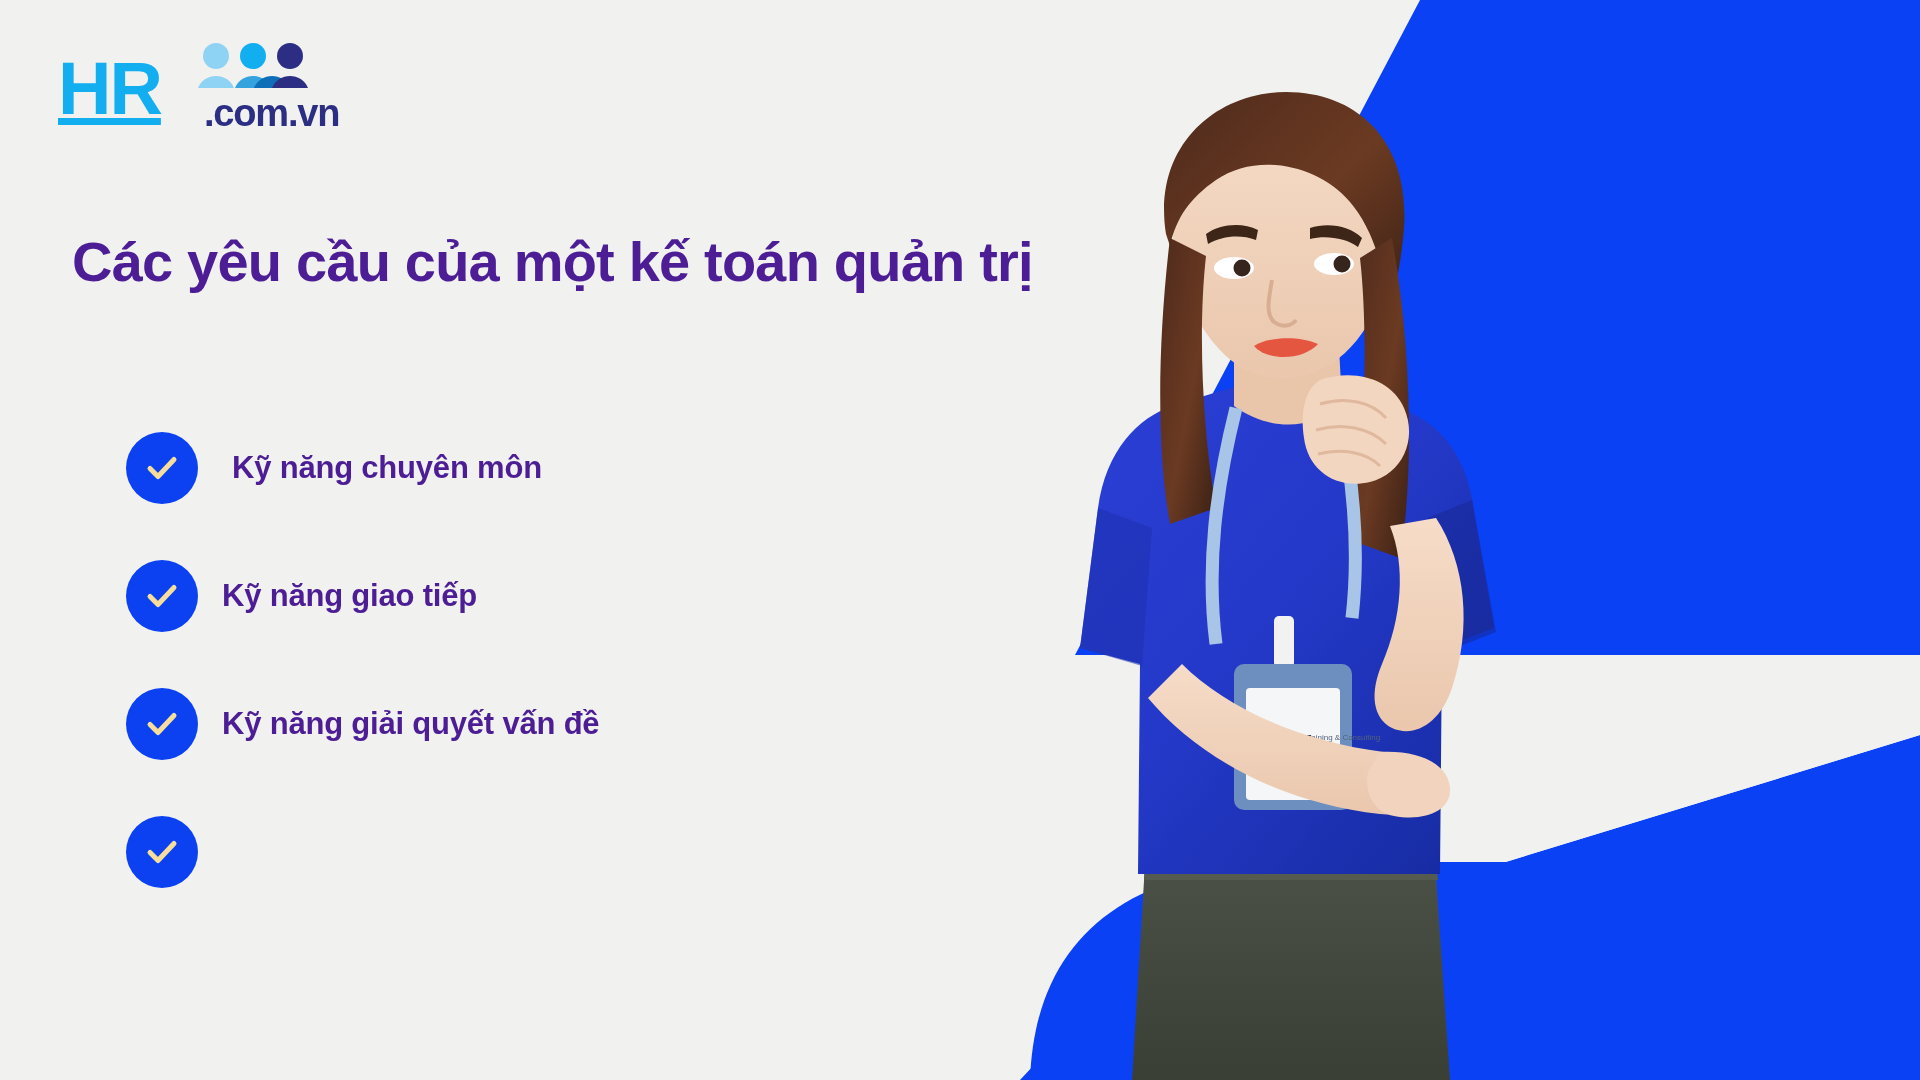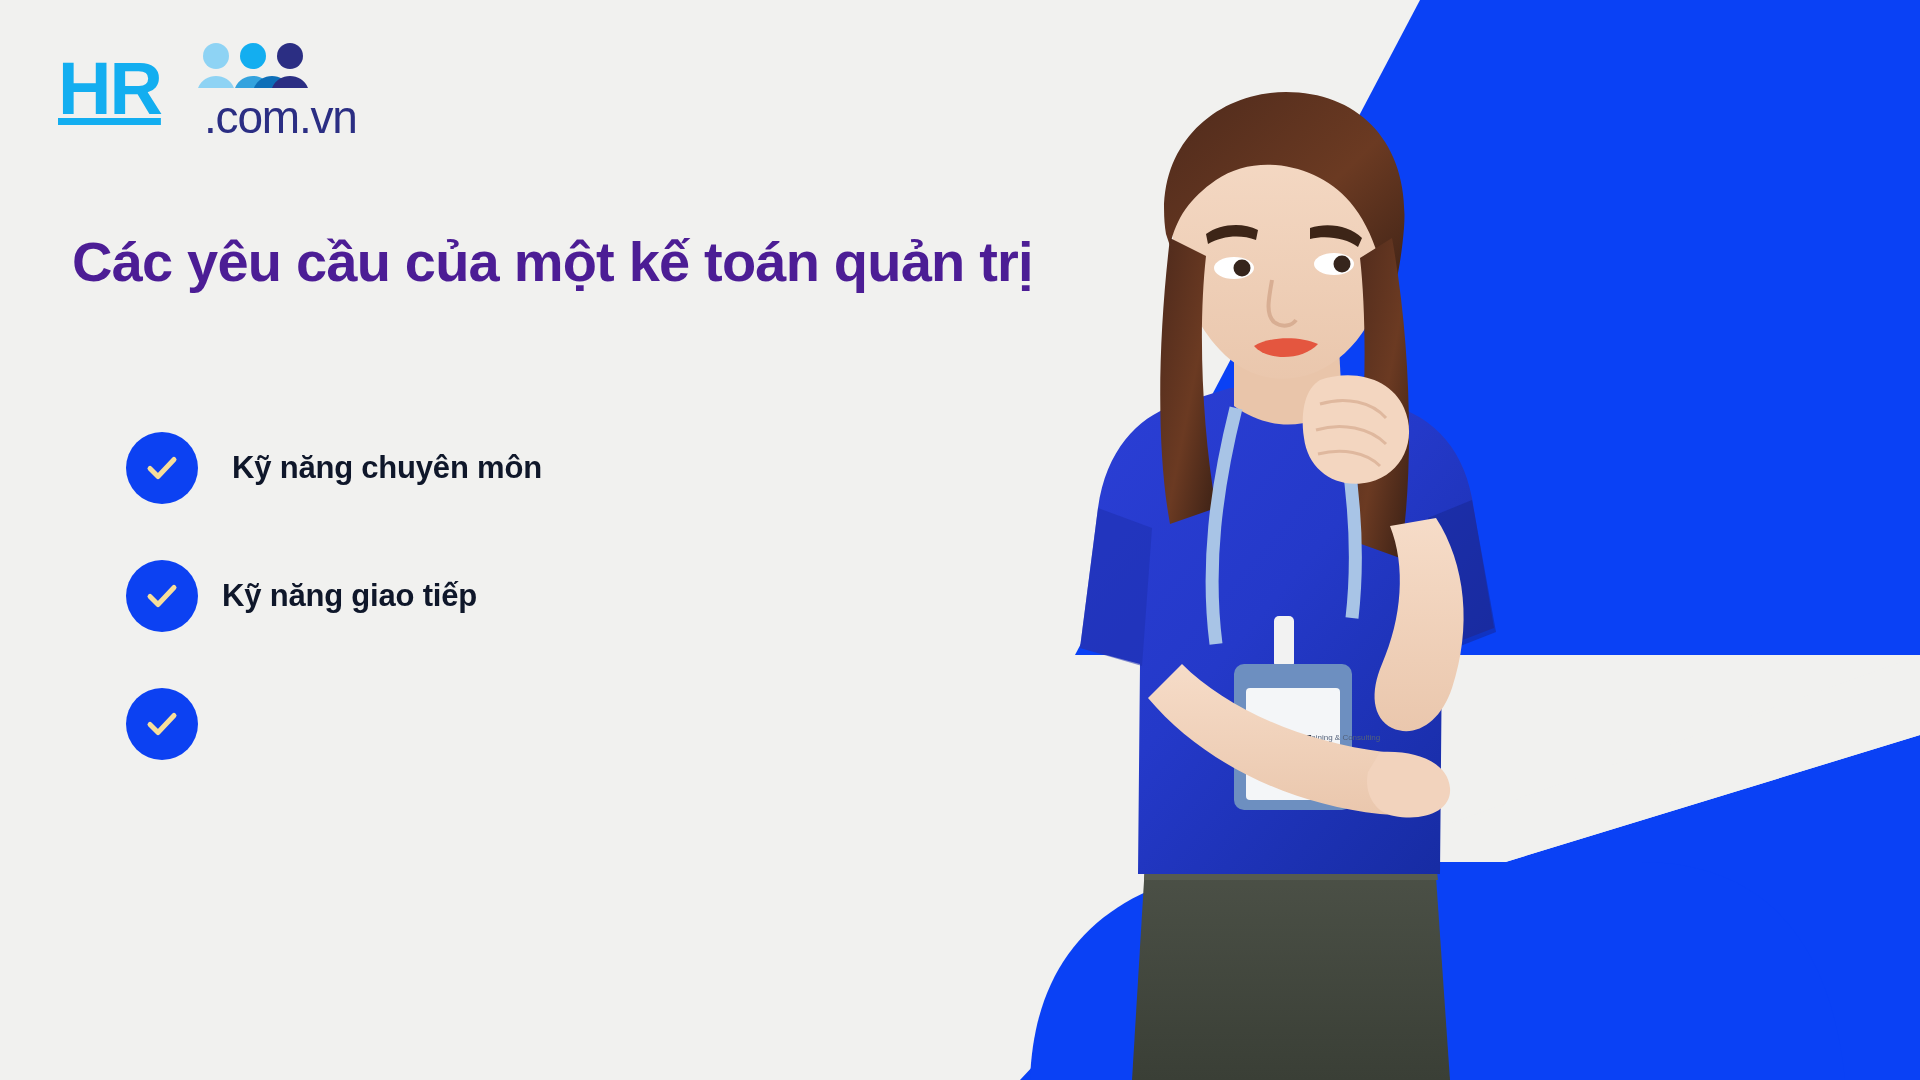--- a/index.html
+++ b/index.html
@@ -32,22 +32,22 @@
     letter-spacing:-2px;
     line-height:0.9;
     color:#13AEF0;
     font-family:"Liberation Sans", sans-serif;
     text-decoration:underline;
   }
   .logo-mark { position:absolute; left:140px; top:12px; width:110px; height:52px; }
   .logo-dotcom {
     position:absolute;
     left:146px; top:64px;
-    font-size:46px;
-    font-weight:normal;
+    font-size:38px;
+    font-weight:bold;
     letter-spacing:-1.2px;
     color:#2B2E83;
     line-height:1;
     font-family:"Liberation Sans", sans-serif;
   }
 
   
   .headline {
     position:absolute;
     left:72px; top:230px;
@@ -78,21 +78,21 @@
     background:#0C41F2;
     display:flex;
     align-items:center;
     justify-content:center;
     margin-right:24px;
   }
   .check-badge svg { display:block; }
   .check-label {
     font-size:31px;
     font-weight:bold;
-    color:#0f172a;
+    color:#4c1d95;
     letter-spacing:-0.2px;
     white-space:nowrap;
   }
   .check-item.indented .check-label { margin-left:10px; }
 
   
   #photo {
     position:absolute;
     left:1020px; top:88px;
     width:660px; height:992px;
@@ -143,20 +143,28 @@
 
   <div class="check-item">
     <span class="check-badge">
       <svg width="42" height="42" viewBox="0 0 42 42">
         <path d="M9 21.5 L17 29.5 L33 12.5" fill="none" stroke="#F7DE9B" stroke-width="5" stroke-linecap="round" stroke-linejoin="round"></path>
       </svg>
     </span>
     <span class="check-label">Kỹ năng giao tiếp</span>
   </div>
 
+  <div class="check-item">
+    <span class="check-badge">
+      <svg width="42" height="42" viewBox="0 0 42 42">
+        <path d="M9 21.5 L17 29.5 L33 12.5" fill="none" stroke="#F7DE9B" stroke-width="5" stroke-linecap="round" stroke-linejoin="round"></path>
+      </svg>
+    </span>
+    <span class="check-label">Kỹ năng giải quyết vấn đề</span>
+  </div>
 
   <div class="check-item">
     <span class="check-badge">
       <svg width="42" height="42" viewBox="0 0 42 42">
         <path d="M9 21.5 L17 29.5 L33 12.5" fill="none" stroke="#F7DE9B" stroke-width="5" stroke-linecap="round" stroke-linejoin="round"></path>
       </svg>
     </span>
   </div>
 
 </div>

